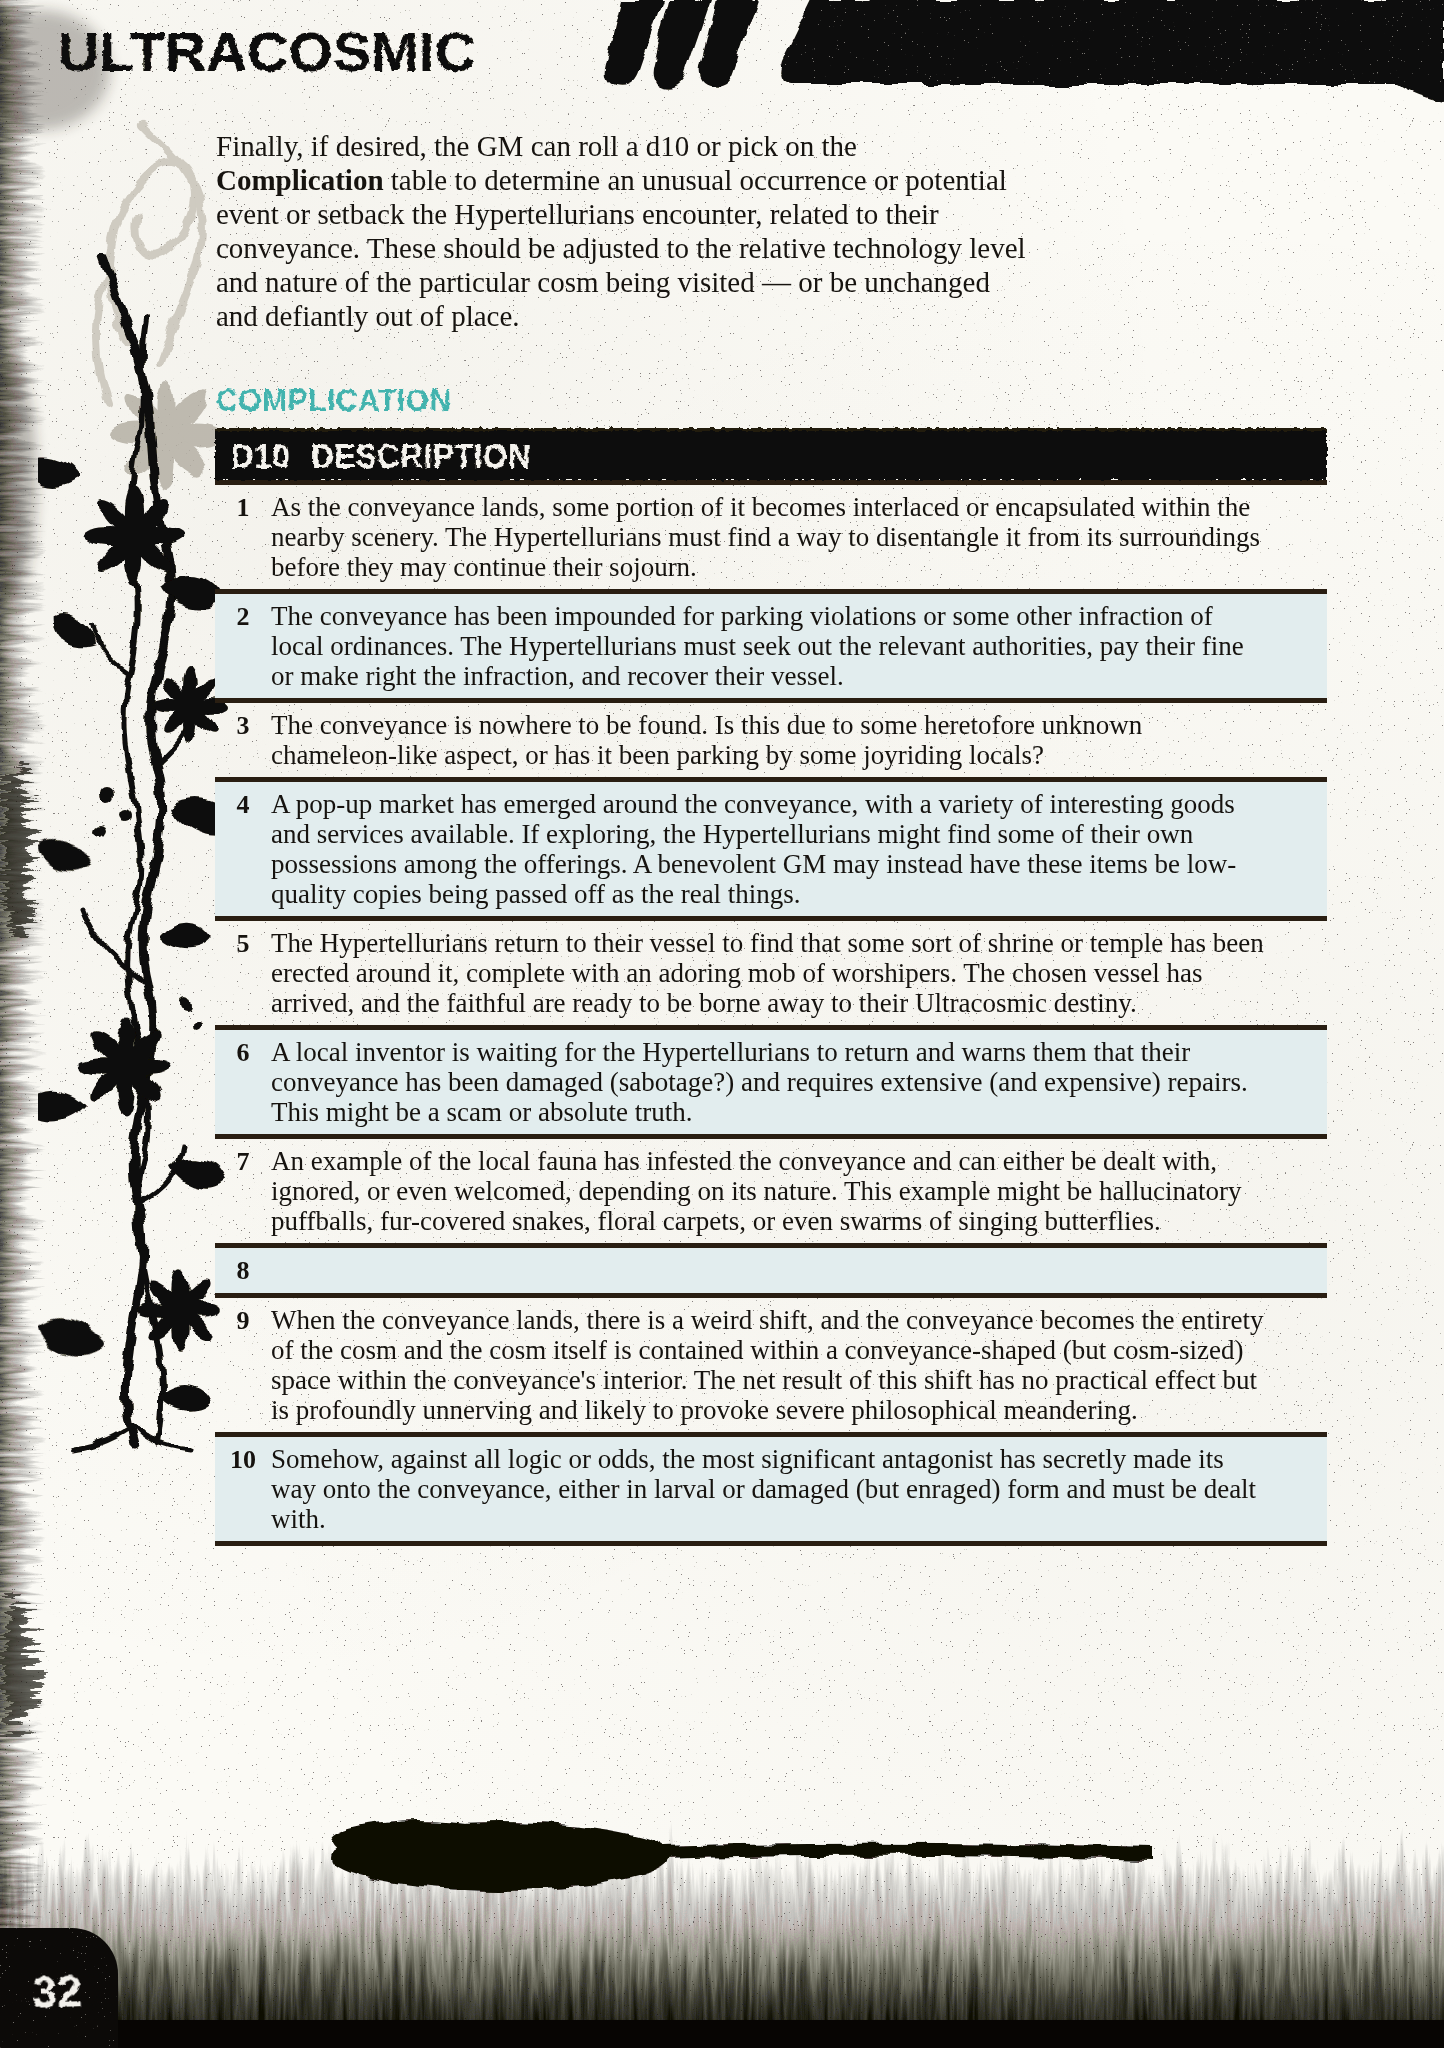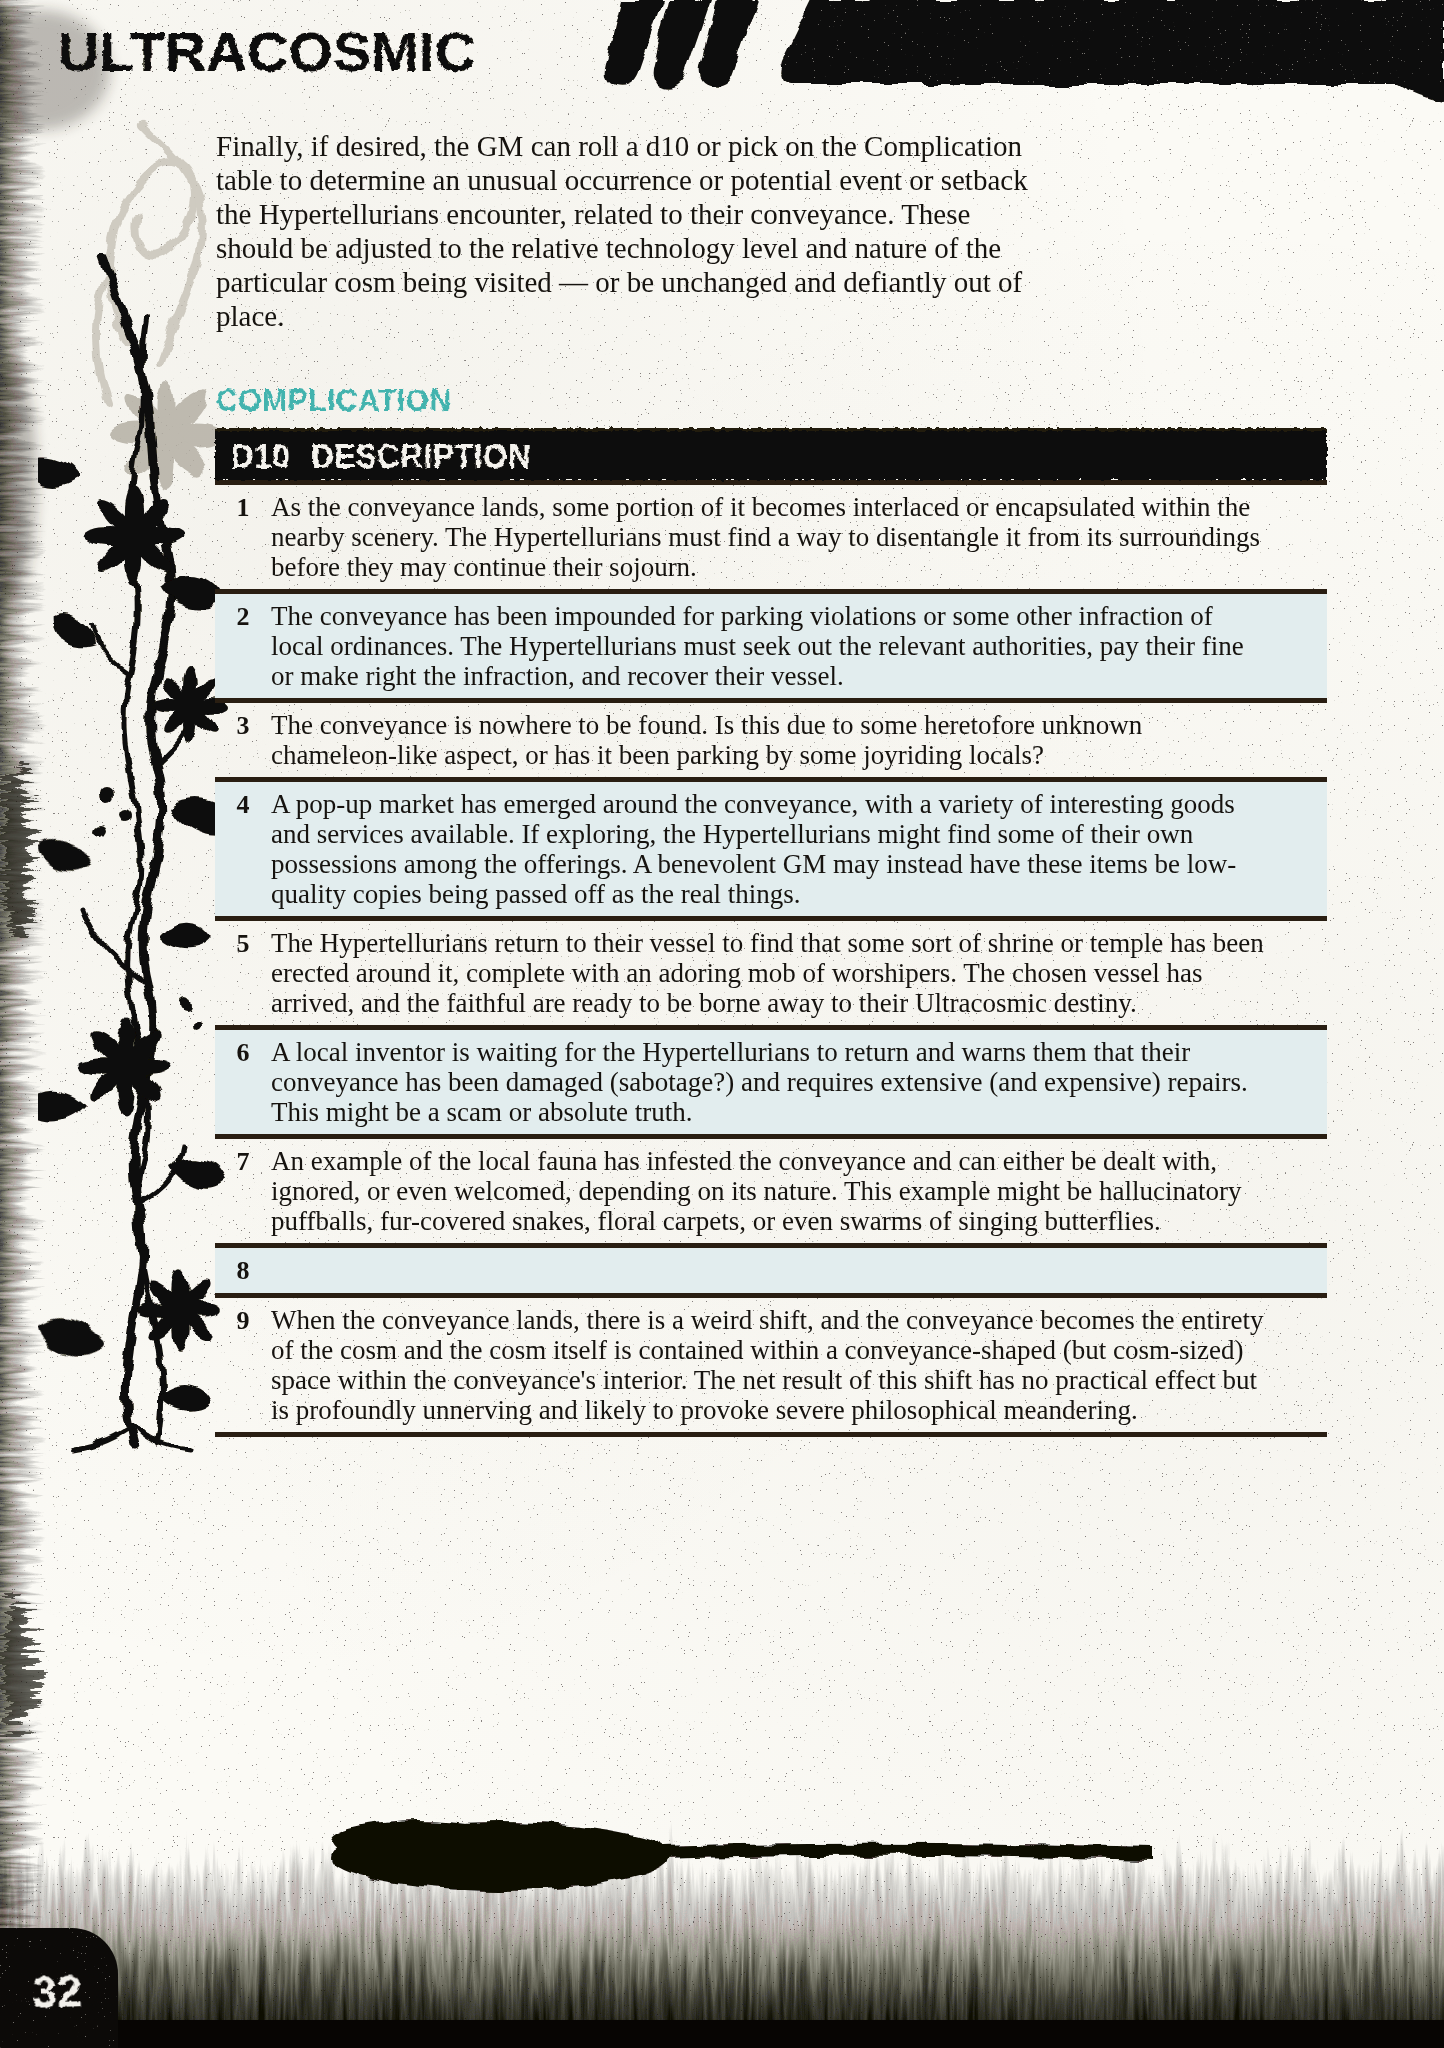--- a/index.html
+++ b/index.html
@@ -29,21 +29,21 @@
   }
   .stripes{position:absolute;left:560px;top:0;}
   
   .vine{position:absolute;left:38px;top:104px;}
   
   .intro{
     position:absolute;left:216px;top:100px;width:814px;
     font-size:29px;line-height:34px;
     text-align:left;
   }
-  .intro b{font-weight:normal;}
+  .intro b{font-weight:bold;}
   
   .section-title{
     position:absolute;left:216px;top:382px;
     font-family:"Liberation Sans",sans-serif;
     font-weight:900;font-size:32px;letter-spacing:0.5px;
     color:var(--accent-teal,#43b3ae);
     transform:scaleX(0.94);transform-origin:left top;
     filter:url(#roughtext);
   }
   
@@ -262,20 +262,24 @@
       <div class="num">7</div>
       <div class="txt">An example of the local fauna has infested the conveyance and can either be dealt with, ignored, or even welcomed, depending on its nature. This example might be hallucinatory puffballs, fur-covered snakes, floral carpets, or even swarms of singing butterflies.</div>
     </div>
     <div class="row alt">
       <div class="num">8</div>
     </div>
     <div class="row">
       <div class="num">9</div>
       <div class="txt">When the conveyance lands, there is a weird shift, and the conveyance becomes the entirety of the cosm and the cosm itself is contained within a conveyance-shaped (but cosm-sized) space within the conveyance's interior. The net result of this shift has no practical effect but is profoundly unnerving and likely to provoke severe philosophical meandering.</div>
     </div>
+    <div class="row alt">
+      <div class="num">10</div>
+      <div class="txt">Somehow, against all logic or odds, the most significant antagonist has secretly made its way onto the conveyance, either in larval or damaged (but enraged) form and must be dealt with.</div>
+    </div>
   </div>
 
   <svg class="bottom-grunge" width="1444" height="250" viewBox="0 0 1444 250" style="bottom:0">
     <defs>
       <linearGradient id="bfade" x1="0" y1="0" x2="0" y2="1">
         <stop offset="0" stop-color="#15100a" stop-opacity="0"></stop>
         <stop offset="0.35" stop-color="#17110b" stop-opacity="0.38"></stop>
         <stop offset="0.62" stop-color="#120d08" stop-opacity="0.78"></stop>
         <stop offset="0.85" stop-color="#0d0a06" stop-opacity="1"></stop>
         <stop offset="1" stop-color="#060503" stop-opacity="1"></stop>

